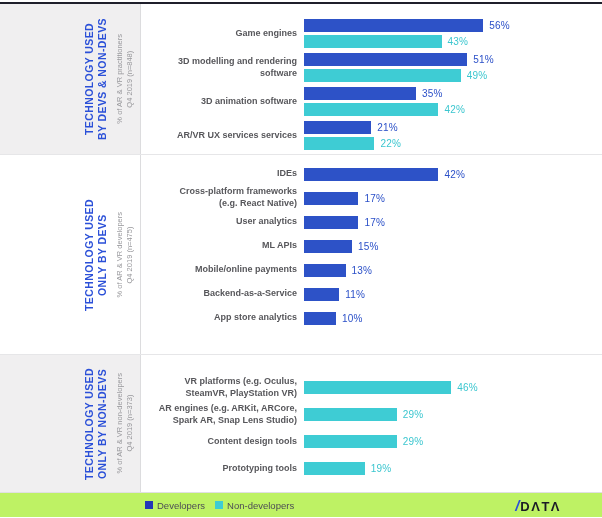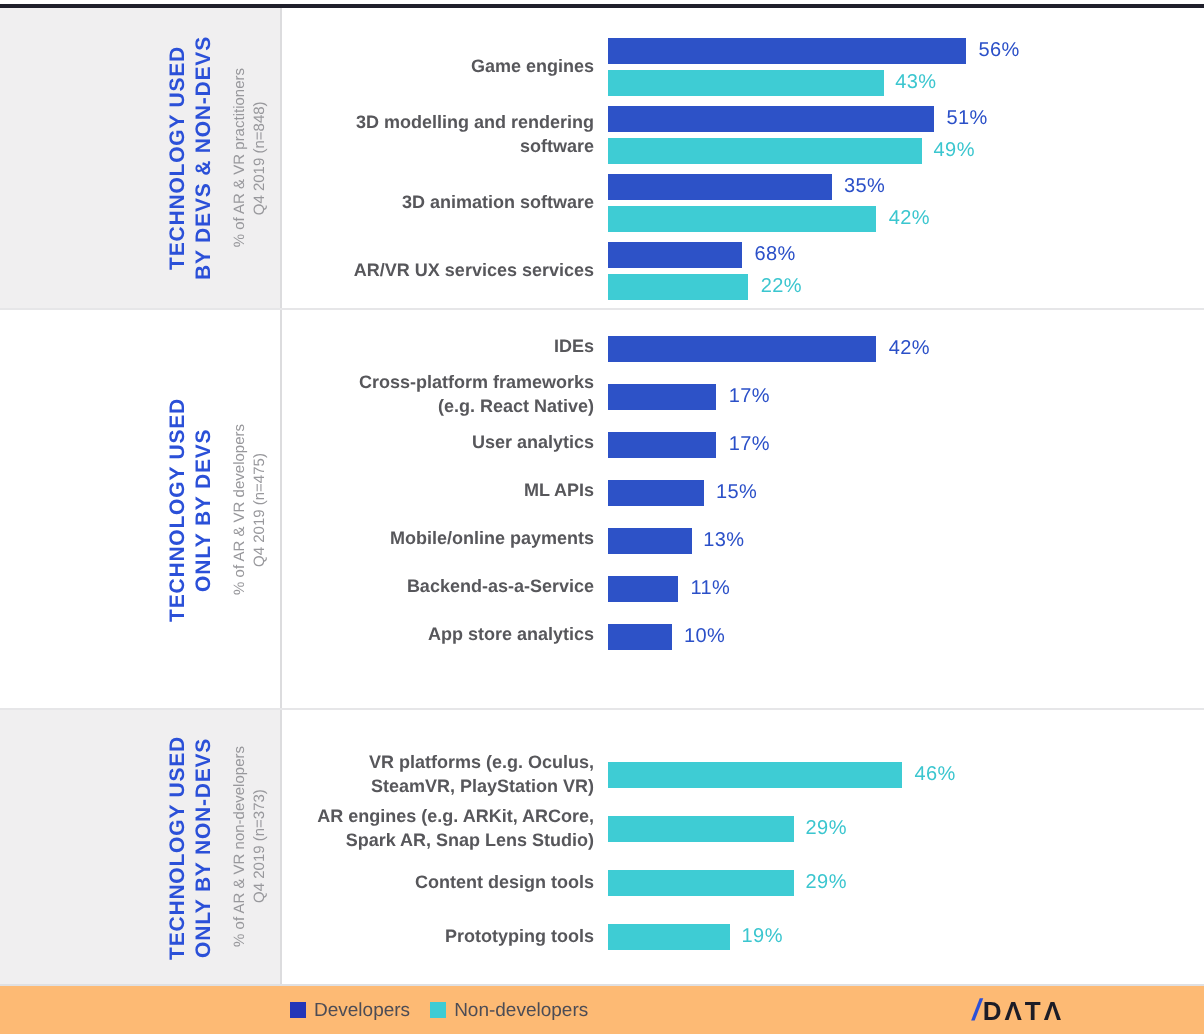--- a/index.html
+++ b/index.html
@@ -84,26 +84,26 @@
     margin-left: 6px;
     font-size: 10px;
     font-weight: 400;
     letter-spacing: 0.2px;
   }
   .val.dev { color: #2b50c8; }
   .val.nondev { color: #3bc6cf; }
   .footer {
     height: 25px;
     border-top: 1px solid #e0e0e2;
-    background: #fdba74;
+    background: #bef264;
     display: flex;
     align-items: center;
     justify-content: space-between;
     padding-left: 145px;
-    padding-right: 70px;
+    padding-right: 41px;
   }
   .legend { display: flex; align-items: center; gap: 10px; }
   .legend-item { display: flex; align-items: center; gap: 4px; }
   .swatch { width: 8px; height: 8px; display: inline-block; }
   .swatch.dev { background: #2336b8; }
   .swatch.nondev { background: #3eccd4; }
   .legend-label { font-size: 9.5px; color: #4c4c55; }
   .logo { display: flex; align-items: baseline; }
   .logo .slash {
     color: #2b50d8;
@@ -171,21 +171,21 @@
               <div class="bar nondev" style="width: 134.4px;"></div>
               <span class="val nondev">42%</span>
             </div>
           </div>
         </div>
         <div class="row">
           <div class="row-label">AR/VR UX services services</div>
           <div class="bars">
             <div class="bar-line">
               <div class="bar dev" style="width: 67.2px;"></div>
-              <span class="val dev">68%</span>
+              <span class="val dev">21%</span>
             </div>
             <div class="bar-line">
               <div class="bar nondev" style="width: 70.4px;"></div>
               <span class="val nondev">22%</span>
             </div>
           </div>
         </div>
       </div>
   </div>
 

